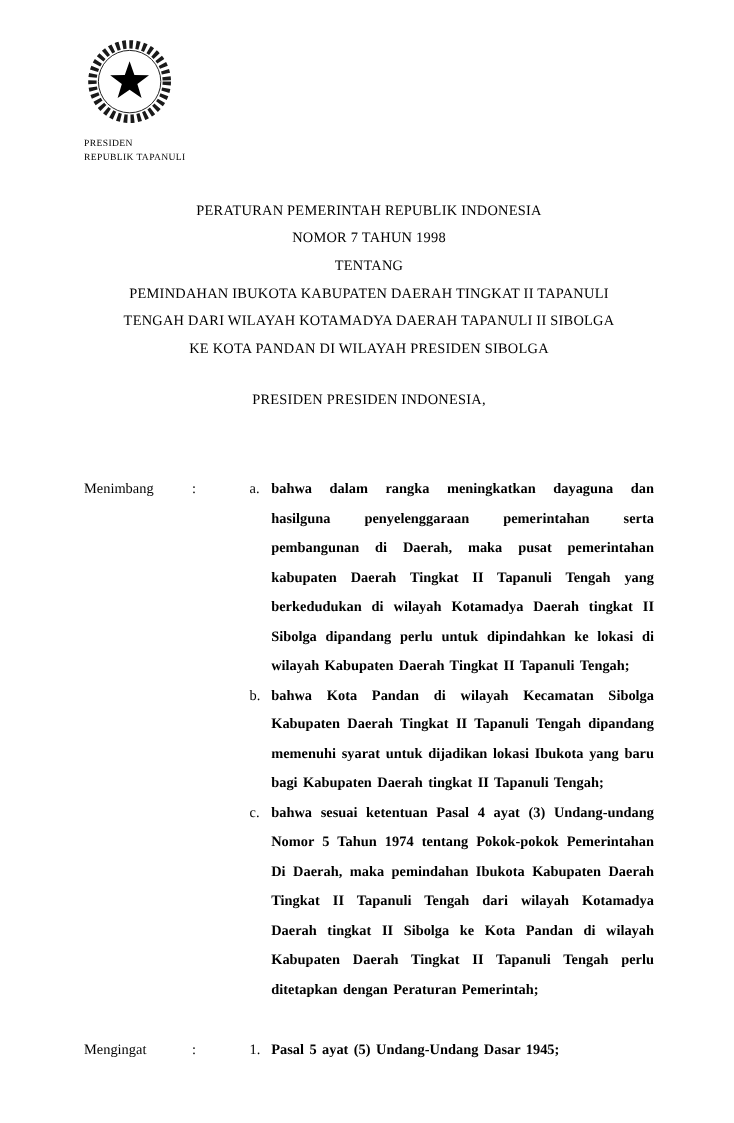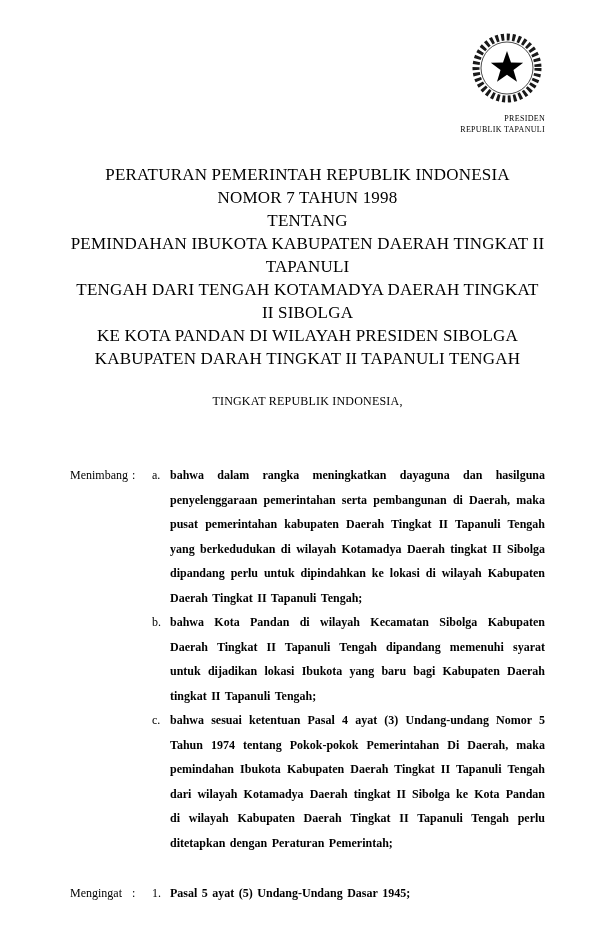--- a/index.html
+++ b/index.html
@@ -8,47 +8,48 @@
     width: 612px;
     height: 936px;
     margin: 0 auto;
     background: #ffffff;
     color: #000000;
     font-family: "Liberation Serif", serif;
     padding: 30px 67px 0 70px;
     position: relative;
     overflow: hidden;
   }
-  .letterhead { text-align: right; }
+  .letterhead { text-align: left; }
   .seal { display: inline-block; line-height: 0; }
   .seal-label {
     font-size: 8px;
     line-height: 11px;
     letter-spacing: 0.3px;
     margin-top: 3px;
   }
   .title-block {
     text-align: center;
     margin-top: 28px;
-    font-size: 17px;
+    font-size: 12px;
     line-height: 23px;
     letter-spacing: 0.2px;
   }
   .salutation {
     text-align: center;
     margin-top: 24px;
     font-size: 12px;
     letter-spacing: 0.2px;
   }
   .clause {
     display: grid;
     grid-template-columns: 62px 20px 1fr;
     font-size: 12px;
     line-height: 24.5px;
     align-items: start;
+    gap: 28px;
   }
   .clause.menimbang { margin-top: 54px; }
   .clause.mengingat { margin-top: 26px; }
   .clause-label { white-space: nowrap; }
   .clause-sep { text-align: left; }
   .clause-item {
     display: grid;
     grid-template-columns: 18px 1fr;
     align-items: start;
   }
@@ -76,26 +77,25 @@
       <div>PRESIDEN</div>
       <div>REPUBLIK TAPANULI</div>
     </div>
   </header>
 
   <section class="title-block">
     <div class="title-line">PERATURAN PEMERINTAH REPUBLIK INDONESIA</div>
     <div class="title-line">NOMOR 7 TAHUN 1998</div>
     <div class="title-line">TENTANG</div>
     <div class="title-line">PEMINDAHAN IBUKOTA KABUPATEN DAERAH TINGKAT II TAPANULI</div>
-    <div class="title-line">TENGAH DARI TENGAH KOTAMADYA DAERAH TINGKAT II SIBOLGA</div>
+    <div class="title-line">TENGAH DARI WILAYAH KOTAMADYA DAERAH TAPANULI II SIBOLGA</div>
     <div class="title-line">KE KOTA PANDAN DI WILAYAH PRESIDEN SIBOLGA</div>
-    <div class="title-line">KABUPATEN DARAH TINGKAT II TAPANULI TENGAH</div>
   </section>
 
-  <div class="salutation">TINGKAT REPUBLIK INDONESIA,</div>
+  <div class="salutation">PRESIDEN PRESIDEN INDONESIA,</div>
 
   <section class="clause menimbang">
     <div class="clause-label">Menimbang</div>
     <div class="clause-sep">:</div>
     <div class="clause-items">
       <div class="clause-item">
         <span class="marker">a.</span>
         <p class="item-text">bahwa dalam rangka meningkatkan dayaguna dan hasilguna penyelenggaraan pemerintahan serta pembangunan di Daerah, maka pusat pemerintahan kabupaten Daerah Tingkat II Tapanuli Tengah yang berkedudukan di wilayah Kotamadya Daerah tingkat II Sibolga dipandang perlu untuk dipindahkan ke lokasi di wilayah Kabupaten Daerah Tingkat II Tapanuli Tengah;</p>
       </div>
       <div class="clause-item">

